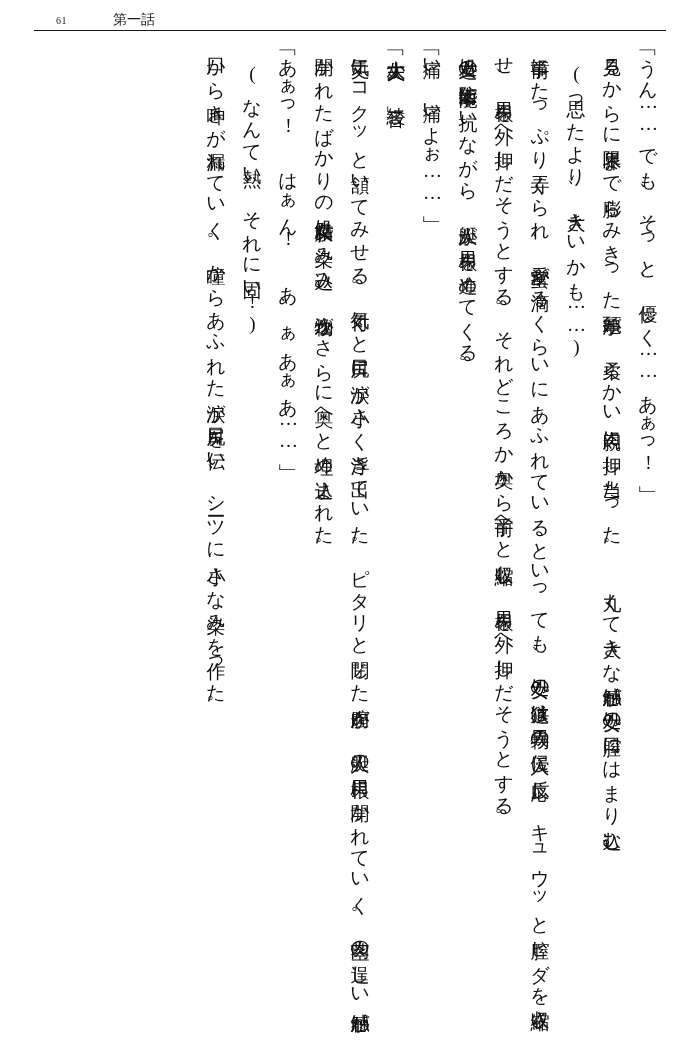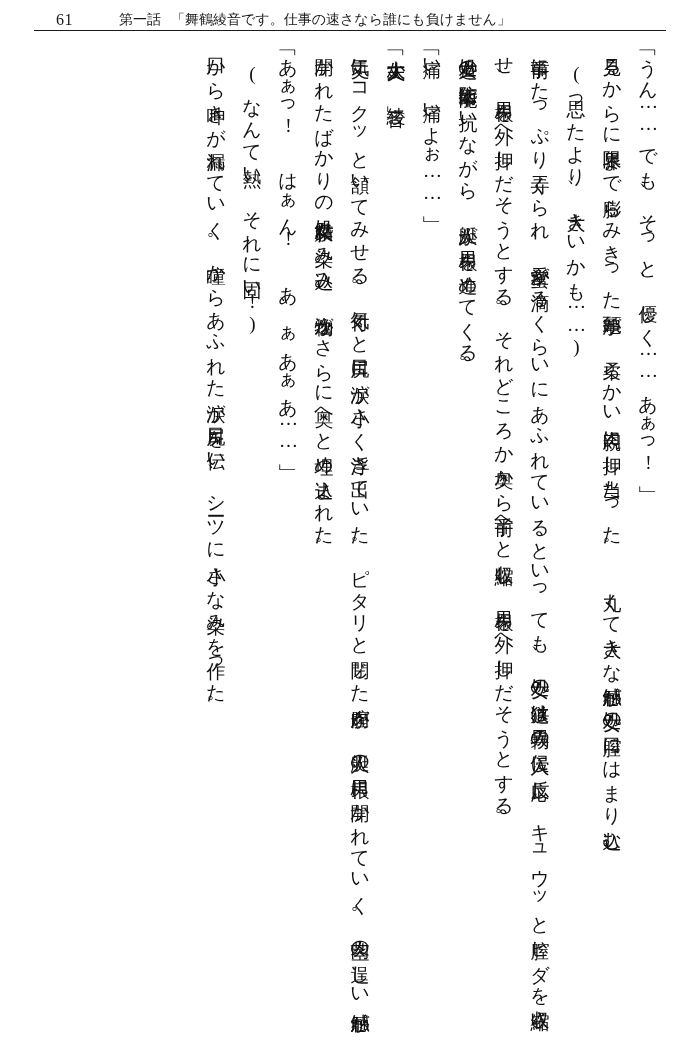--- a/index.html
+++ b/index.html
@@ -29,21 +29,21 @@
     top: 0;
     left: 0;
     width: 700px;
     height: 40px;
     display: flex;
     align-items: center;
     box-sizing: border-box;
     padding: 0 46px 0 56px;
   }
   .header .page-number {
-    font-size: 16px;
+    font-size: 10px;
     letter-spacing: 0.5px;
     color: #1a1a1a;
     margin-right: 46px;
   }
   .header .chapter {
     font-size: 14px;
     color: #1a1a1a;
     margin-right: 10px;
   }
   .header .running-title {
@@ -95,21 +95,20 @@
   }
 </style>
 </head>
 <body>
 
 <div class="page">
 
   <div class="header">
     <span class="page-number">61</span>
     <span class="chapter">第一話</span>
-    <span class="running-title">「舞鶴綾音です。仕事の速さなら誰にも負けません」</span>
   </div>
   <div class="header-rule"></div>
 
   <div class="body-area">
     <div class="vtext">
       <p>「うん……でも、そっと、優しく……あぁっ!」</p>
       <p>見るからに限界まで膨らみきった亀頭が、柔らかい肉親に押し当たった。 丸くて大きな感触が処女の膣口にはまり込む。</p>
       <p class="indent">(思ったより、大きいかも……)</p>
       <p>事前にたっぷり弄くられ、愛蜜が滴るくらいにあふれているといっても、処女の狭道は異物の侵入に反応し、キュウッと膣ヒダを収縮させ、男根を外へ押しだそうとする。それどころか奥から手前へと収縮し、男根を外へ押しだそうとする。</p>
       <p>処女道の防衛本能に抗いながら、艇人が男根を進めてくる。</p>

